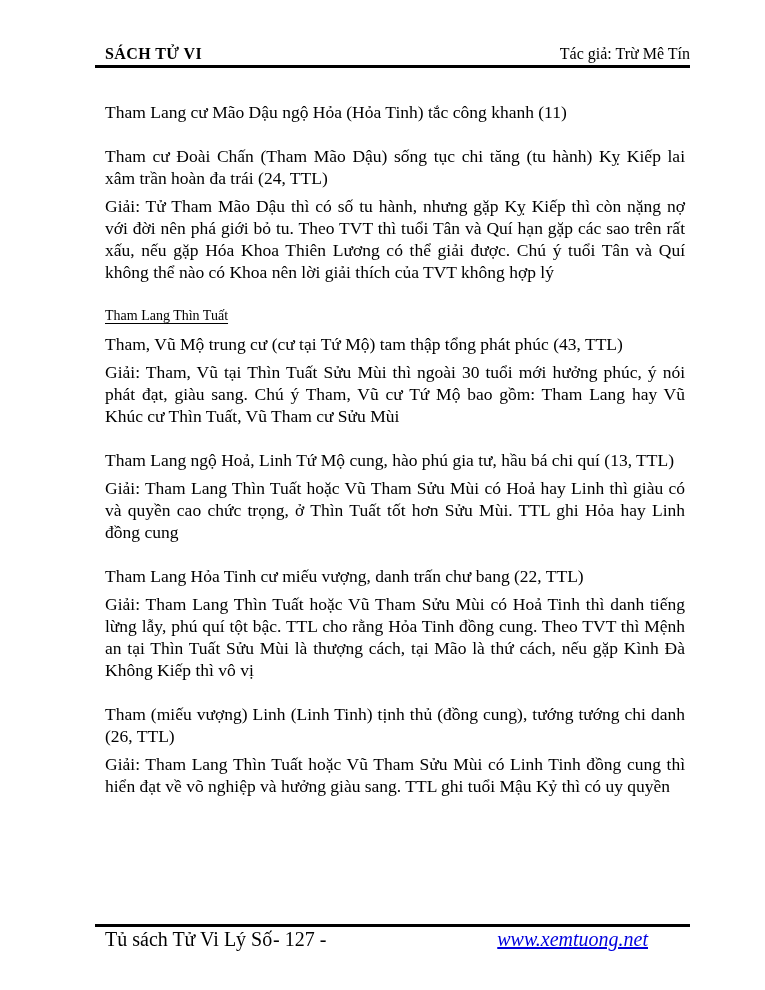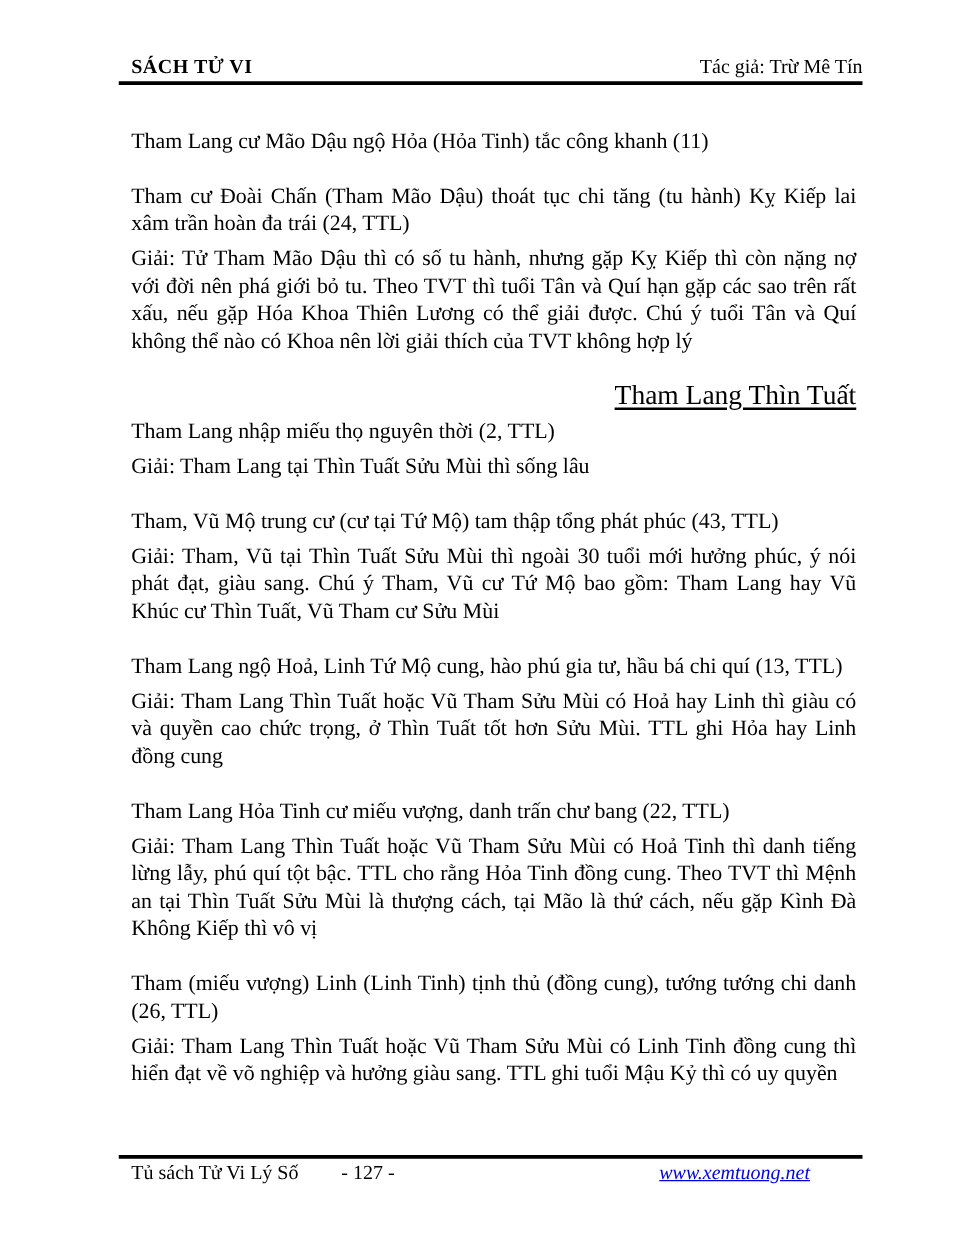--- a/index.html
+++ b/index.html
@@ -50,35 +50,35 @@
     width: 580px;
     font-size: 17.5px;
     line-height: 22px;
     text-align: justify;
   }
   .block { margin-bottom: 22px; }
   .block:last-child { margin-bottom: 13px; }
   .quote { margin-bottom: 6px; text-align: justify; }
   .giai { text-align: justify; }
   .section-heading {
-    font-size: 22px;
+    font-size: 14px;
     font-weight: normal;
     text-decoration: underline;
     text-underline-offset: 3px;
     margin-bottom: 6px;
-    text-align: right;
+    text-align: left;
   }
   
   .footer-row {
     position: absolute;
     left: 95px;
     top: 929px;
     width: 595px;
     height: 22px;
-    font-size: 16px;
+    font-size: 20px;
     line-height: 20px;
   }
   .footer-left { position: absolute; left: 10px; top: 0; }
   .footer-center { position: absolute; left: 178px; width: 120px; top: 0; text-align: left; }
   .footer-link {
     position: absolute;
     right: 42px;
     top: 0;
     color: #0000dd;
     text-decoration: underline;
@@ -97,30 +97,26 @@
   </div>
   <div class="rule header-rule"></div>
 
   <div class="main">
 
     <section class="block">
       <p class="quote">Tham Lang cư Mão Dậu ngộ Hỏa (Hỏa Tinh) tắc công khanh (11)</p>
     </section>
 
     <section class="block">
-      <p class="quote">Tham cư Đoài Chấn (Tham Mão Dậu) thoát tục chi tăng (tu hành) Kỵ Kiếp lai xâm trần hoàn đa trái  (24, TTL)</p>
+      <p class="quote">Tham cư Đoài Chấn (Tham Mão Dậu) sống tục chi tăng (tu hành) Kỵ Kiếp lai xâm trần hoàn đa trái  (24, TTL)</p>
       <p class="giai">Giải: Tử Tham Mão Dậu thì có số tu hành, nhưng gặp Kỵ Kiếp thì còn nặng nợ với đời nên phá giới bỏ tu. Theo TVT thì tuổi Tân và Quí hạn gặp các sao trên rất xấu, nếu gặp Hóa Khoa Thiên Lương có thể giải được. Chú ý tuổi Tân và Quí không thể nào có Khoa nên lời giải thích của TVT không hợp lý</p>
     </section>
 
     <h2 class="section-heading">Tham Lang Thìn Tuất</h2>
 
-    <section class="block">
-      <p class="quote">Tham Lang nhập miếu thọ nguyên thời  (2, TTL)</p>
-      <p class="giai">Giải: Tham Lang tại Thìn Tuất Sửu Mùi thì sống lâu</p>
-    </section>
 
     <section class="block">
       <p class="quote">Tham, Vũ Mộ trung cư (cư tại Tứ Mộ) tam thập tổng phát phúc  (43, TTL)</p>
       <p class="giai">Giải: Tham, Vũ tại Thìn Tuất Sửu Mùi thì ngoài 30 tuổi mới hưởng phúc, ý nói phát đạt, giàu sang. Chú ý Tham, Vũ cư Tứ Mộ bao gồm: Tham Lang hay Vũ Khúc cư Thìn Tuất, Vũ Tham cư Sửu Mùi</p>
     </section>
 
     <section class="block">
       <p class="quote">Tham Lang ngộ Hoả, Linh Tứ Mộ cung, hào phú gia tư, hầu bá chi quí  (13, TTL)</p>
       <p class="giai">Giải: Tham Lang Thìn Tuất hoặc Vũ Tham Sửu Mùi có Hoả hay  Linh thì giàu có và quyền cao chức trọng, ở Thìn Tuất tốt hơn Sửu Mùi.  TTL ghi Hỏa hay Linh đồng cung</p>
     </section>

